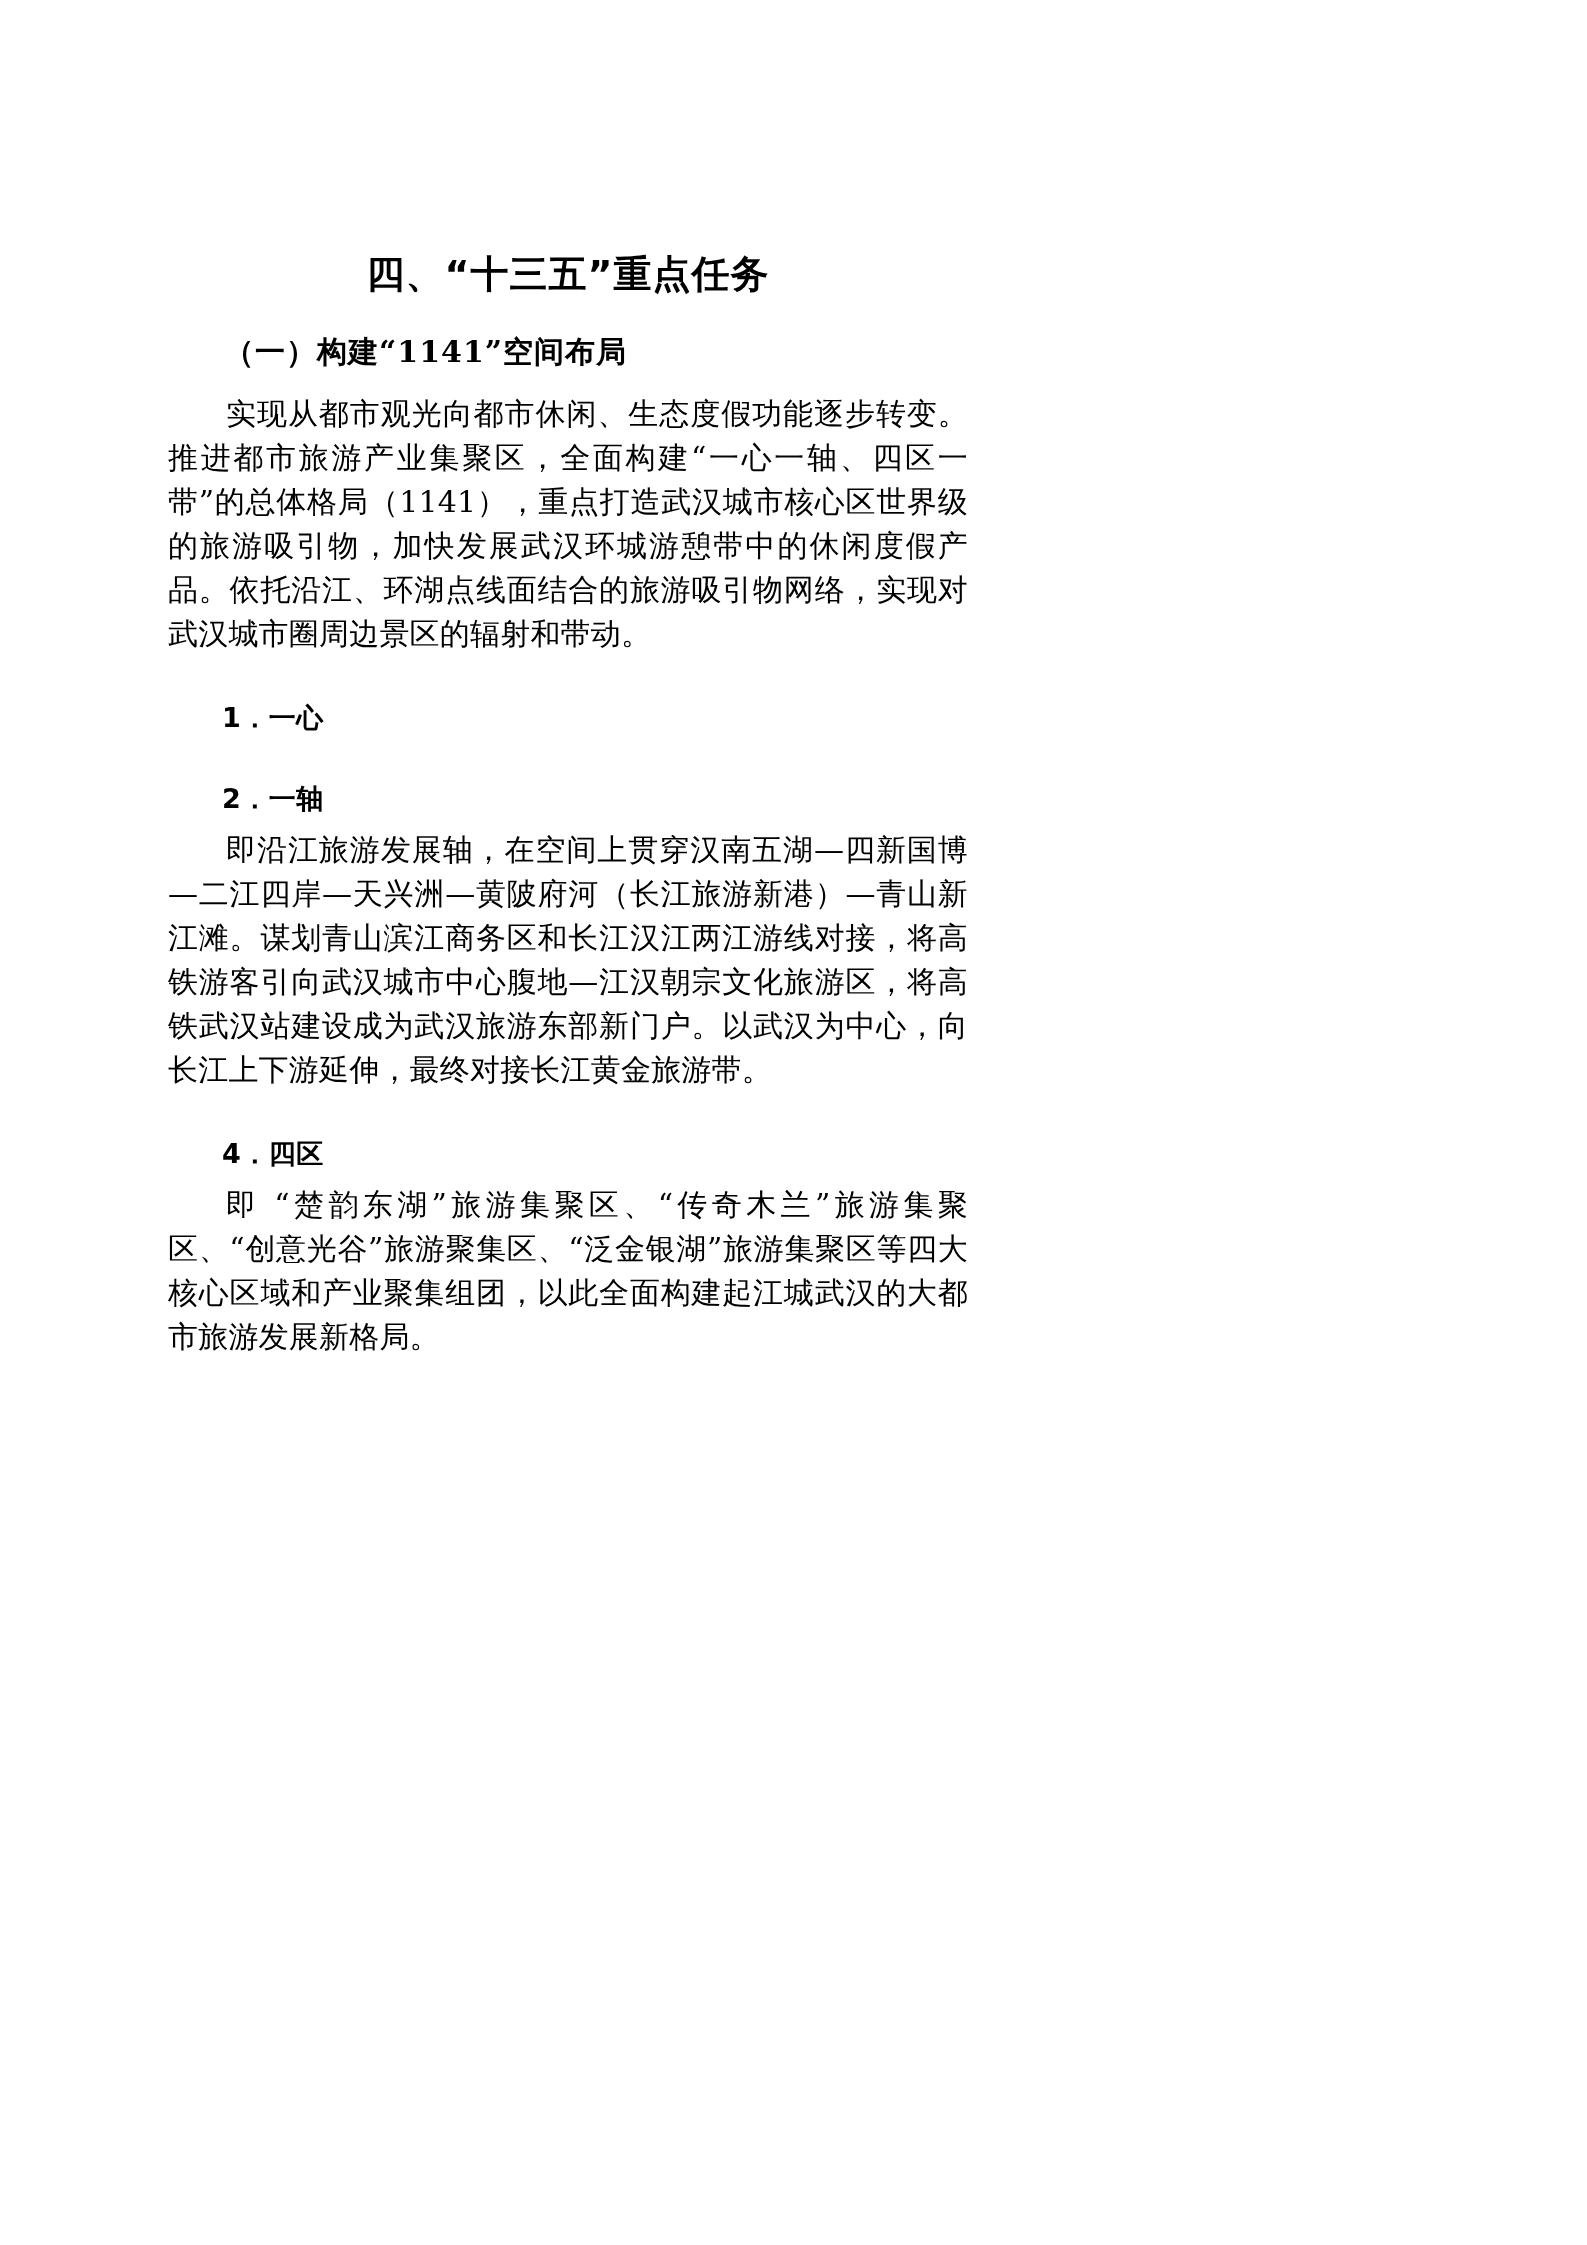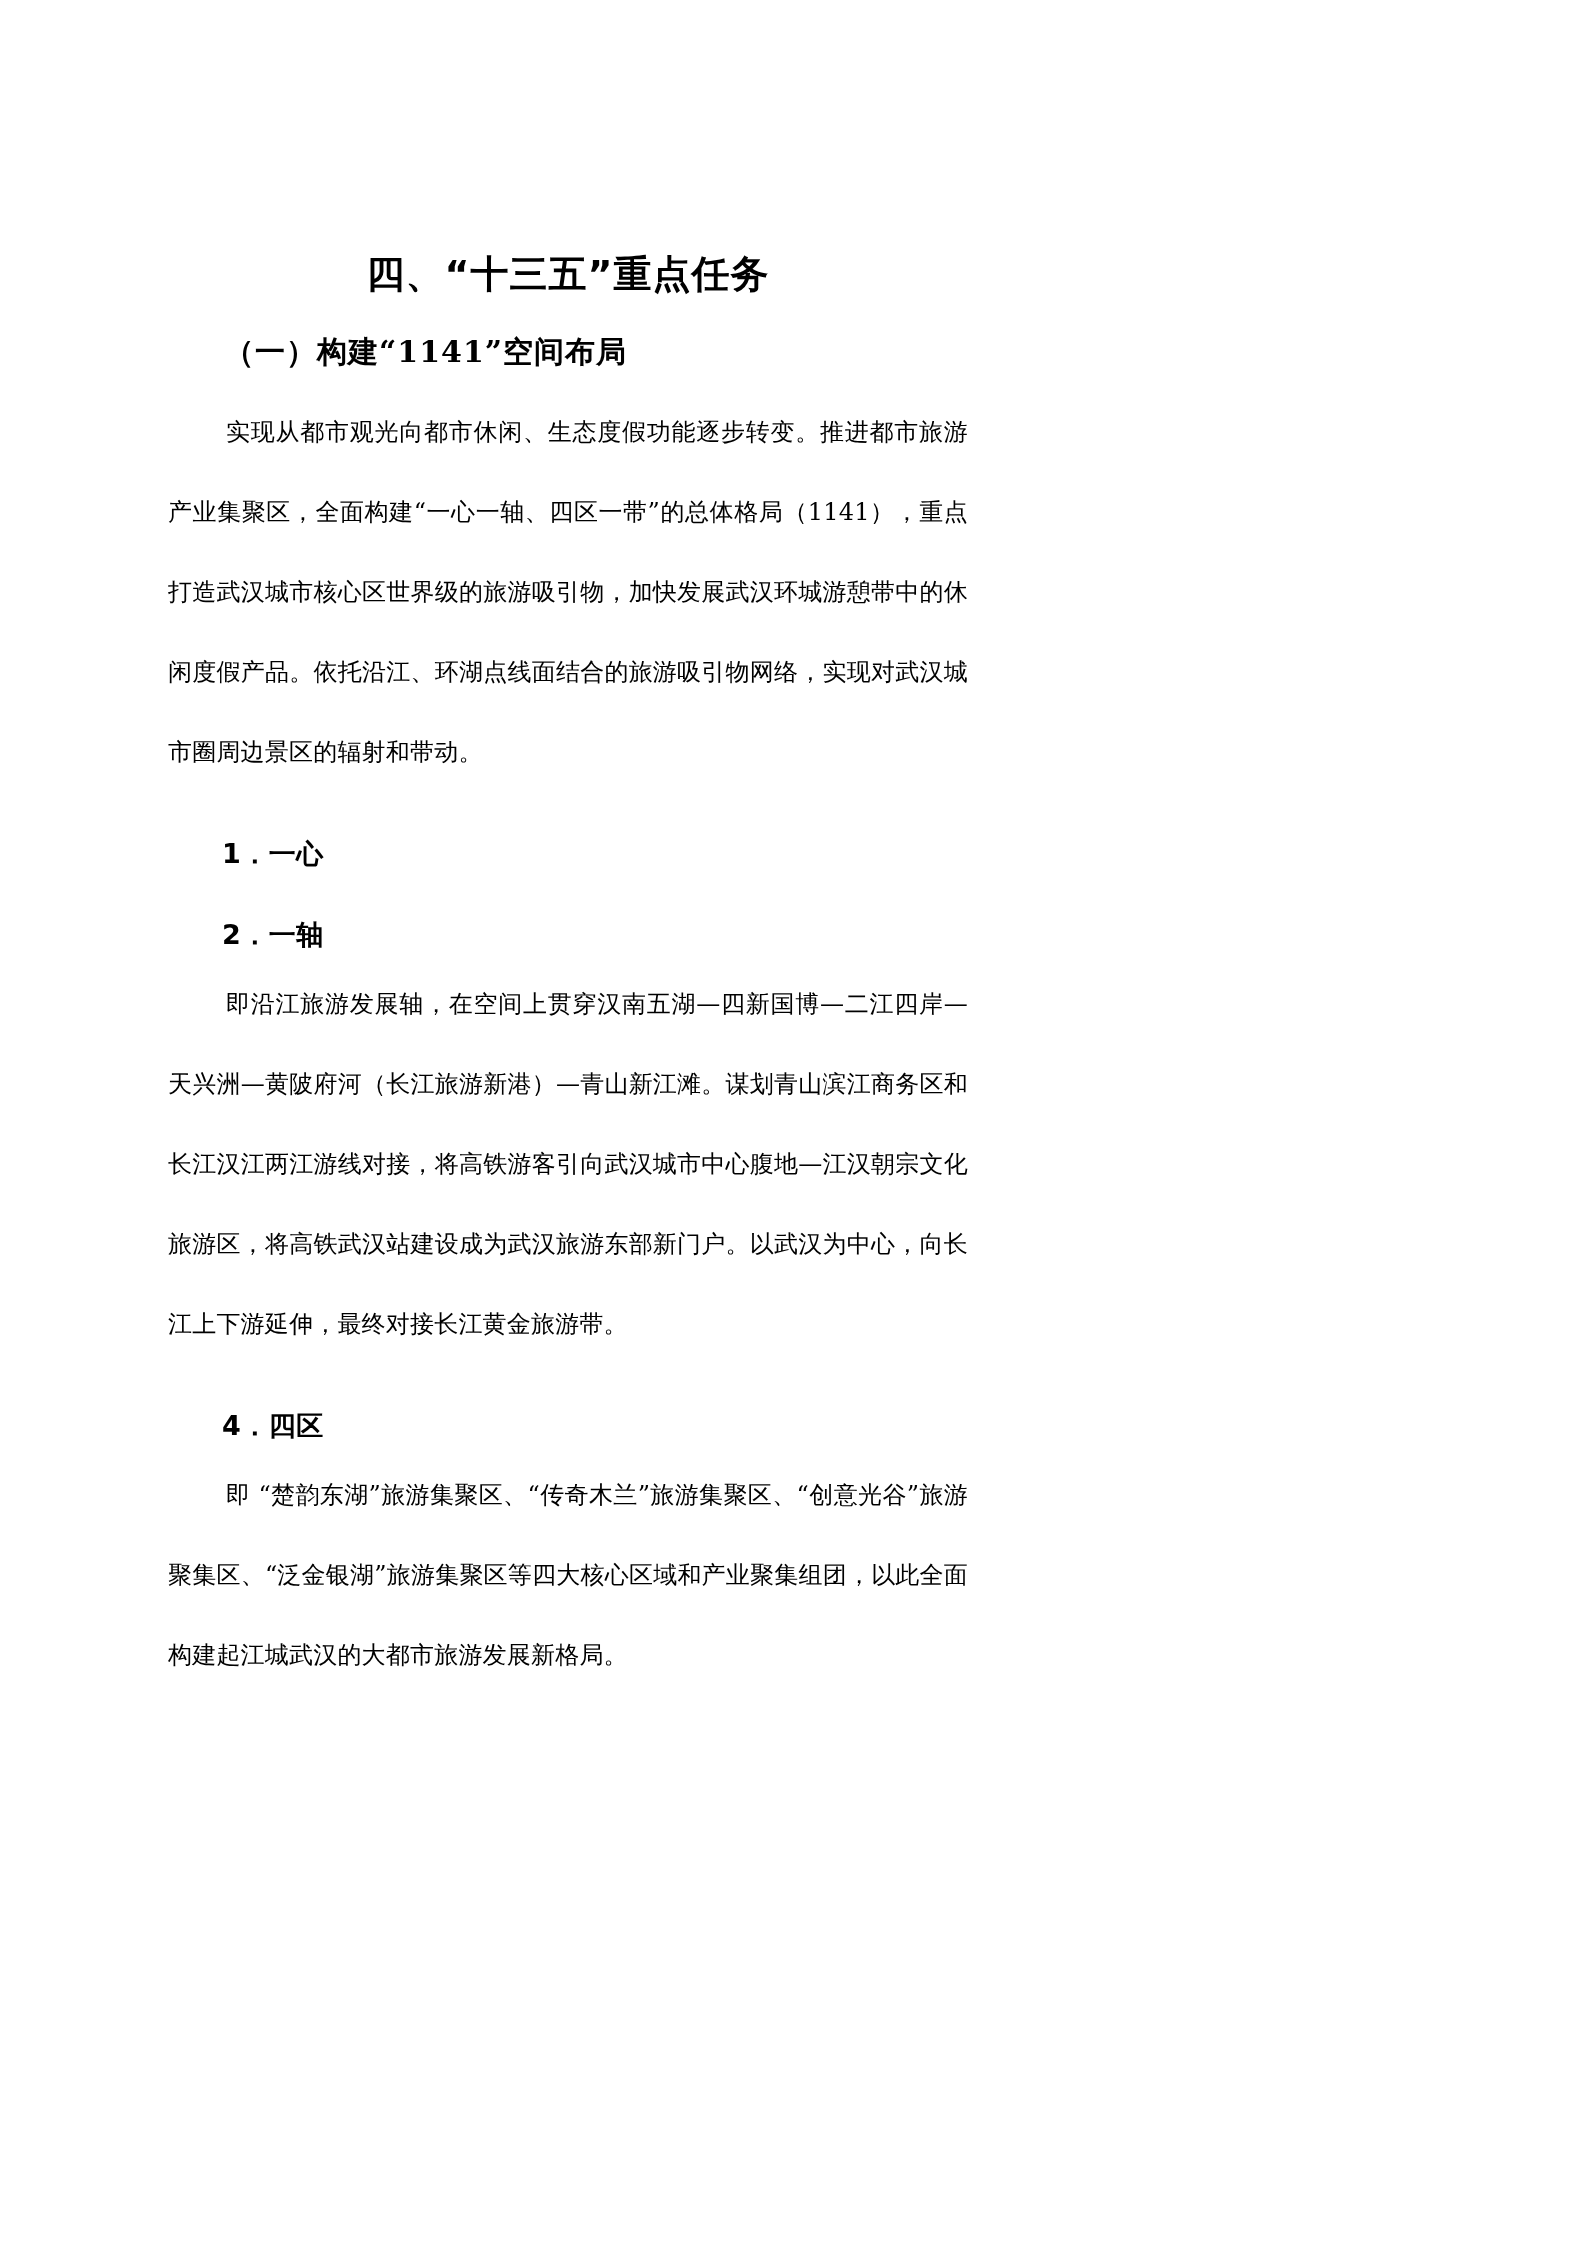--- a/index.html
+++ b/index.html
@@ -49,22 +49,22 @@
     font-size: 30px;
     line-height: 1.5;
     margin: 26px 0 0 0;
     padding-left: 56px;
     letter-spacing: 1px;
     white-space: pre;
   }
   .body-para {
     font-family: "DejaVu Serif", "Liberation Serif", serif;
     font-weight: normal;
-    font-size: 24px;
-    line-height: 80px;
+    font-size: 30px;
+    line-height: 44px;
     margin: 18px 0 0 0;
     text-align: justify;
     text-justify: inter-character;
     letter-spacing: 0.2px;
     text-indent: 58px;
     word-break: break-all;
   }
   .body-para.tight {
     margin-top: 10px;
   }

